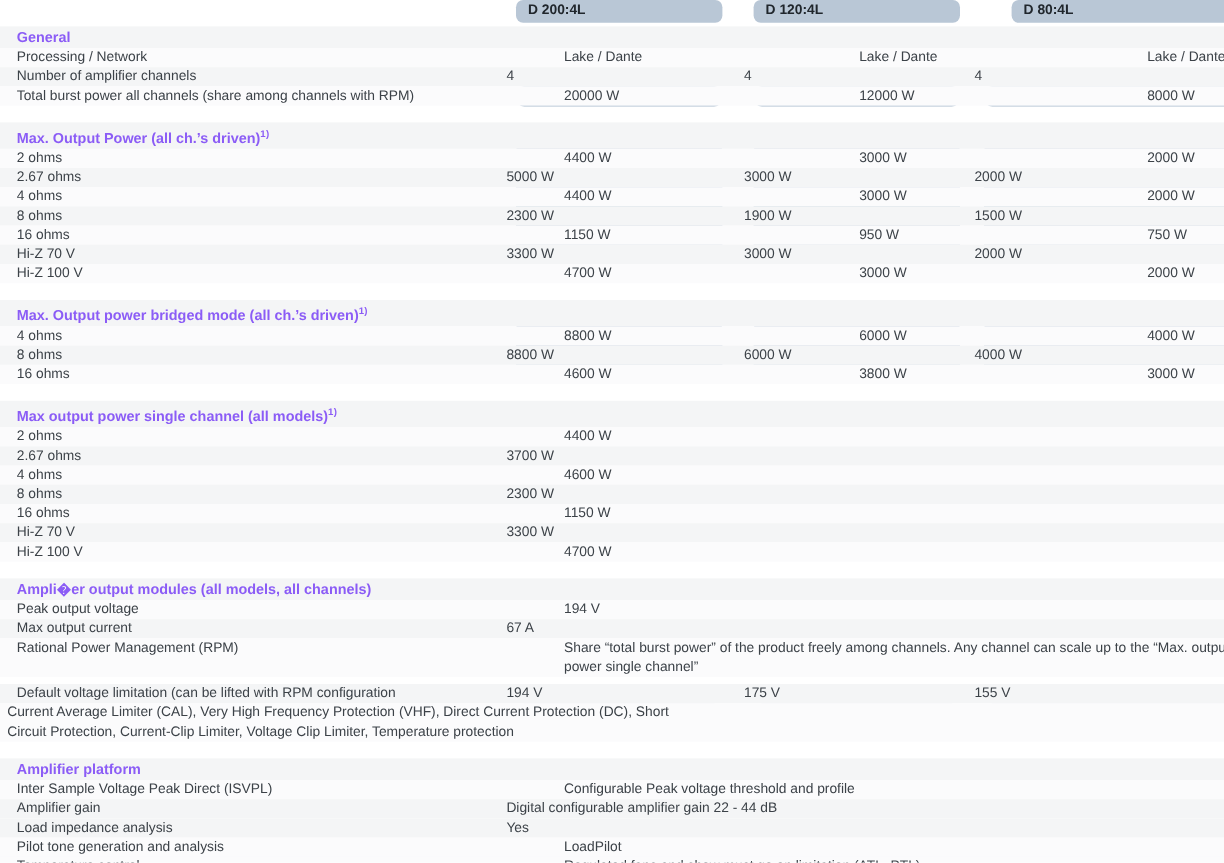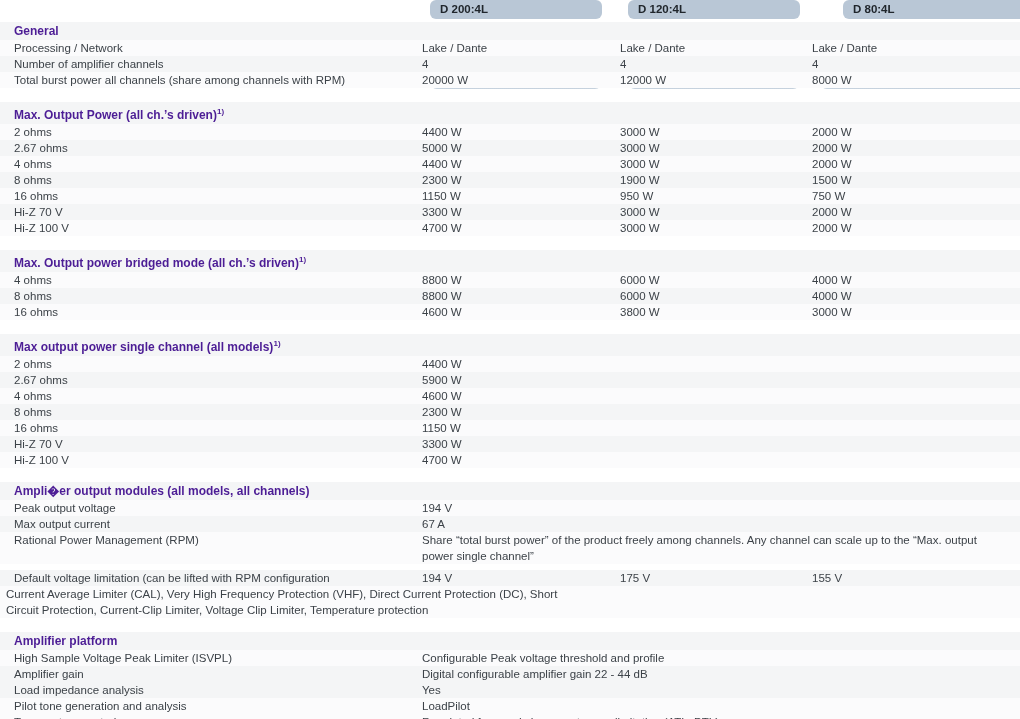--- a/index.html
+++ b/index.html
@@ -41,25 +41,25 @@
   .row {
     position: relative;
     display: flex;
     align-items: flex-start;
     min-height: 16px;
     line-height: 16px;
     font-size: 11.5px;
     background: #f4f5f6;
     z-index: 2;
   }
-  .row.alt { background: #fbfbfc; }
+  .row.alt { background: #fbfbfc; gap: 48px; }
   .row.head {
     background: #f4f5f6;
     font-weight: bold;
-    color: #4c1d95;
+    color: #8b5cf6;
     font-size: 12px;
     line-height: 17px;
     min-height: 17px;
     padding-top: 1px;
   }
   .row.tall { line-height: 16px; }
 
   .lbl {
     width: 416px;
     min-width: 416px;
@@ -265,21 +265,21 @@
     <div class="row head">
       <div class="lbl"><span>Max output power single channel (all models)</span><span class="sup">1)</span></div>
     </div>
 
     <div class="row alt">
       <div class="lbl">2 ohms</div>
       <div class="val cwide">4400 W</div>
     </div>
     <div class="row">
       <div class="lbl">2.67 ohms</div>
-      <div class="val cwide">5900 W</div>
+      <div class="val cwide">3700 W</div>
     </div>
     <div class="row alt">
       <div class="lbl">4 ohms</div>
       <div class="val cwide">4600 W</div>
     </div>
     <div class="row">
       <div class="lbl">8 ohms</div>
       <div class="val cwide">2300 W</div>
     </div>
     <div class="row alt">
@@ -337,21 +337,21 @@
   </div>
 
   <div class="gap"></div>
 
   <div class="section">
     <div class="row head">
       <div class="lbl">Amplifier platform</div>
     </div>
 
     <div class="row alt">
-      <div class="lbl">High Sample Voltage Peak Limiter (ISVPL)</div>
+      <div class="lbl">Inter Sample Voltage Peak Direct (ISVPL)</div>
       <div class="val cwide">Configurable Peak voltage threshold and profile</div>
     </div>
     <div class="row">
       <div class="lbl">Amplifier gain</div>
       <div class="val cwide">Digital configurable amplifier gain 22 - 44 dB</div>
     </div>
     <div class="row">
       <div class="lbl">Load impedance analysis</div>
       <div class="val cwide">Yes</div>
     </div>

